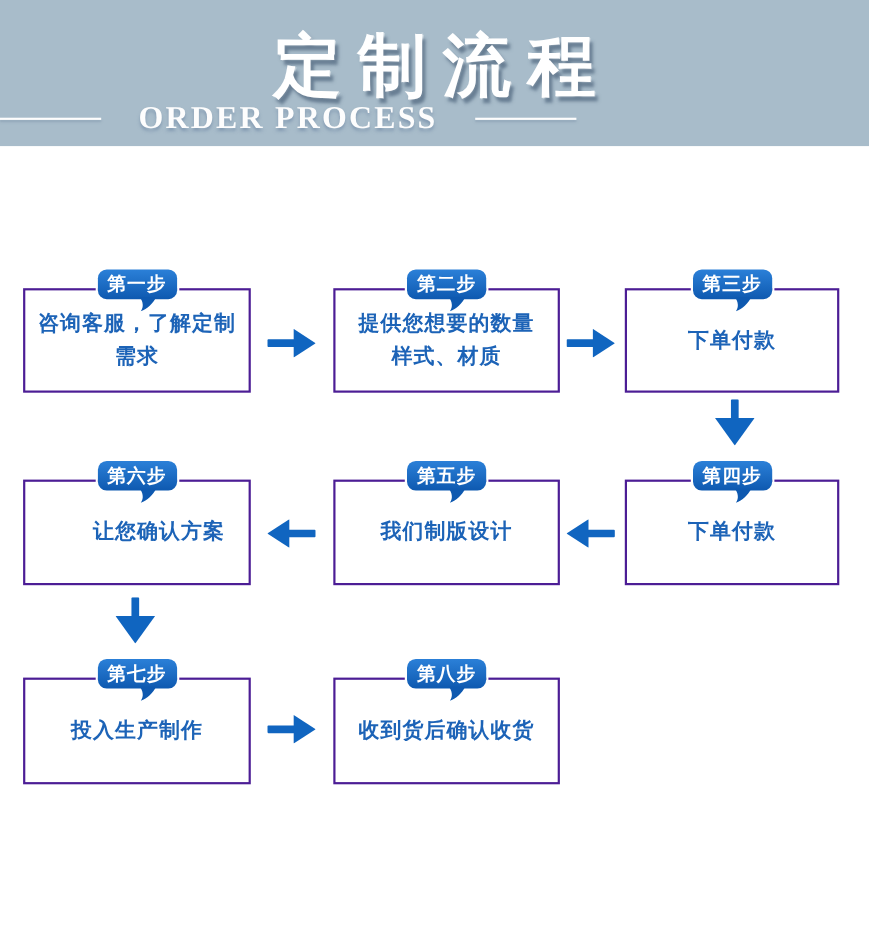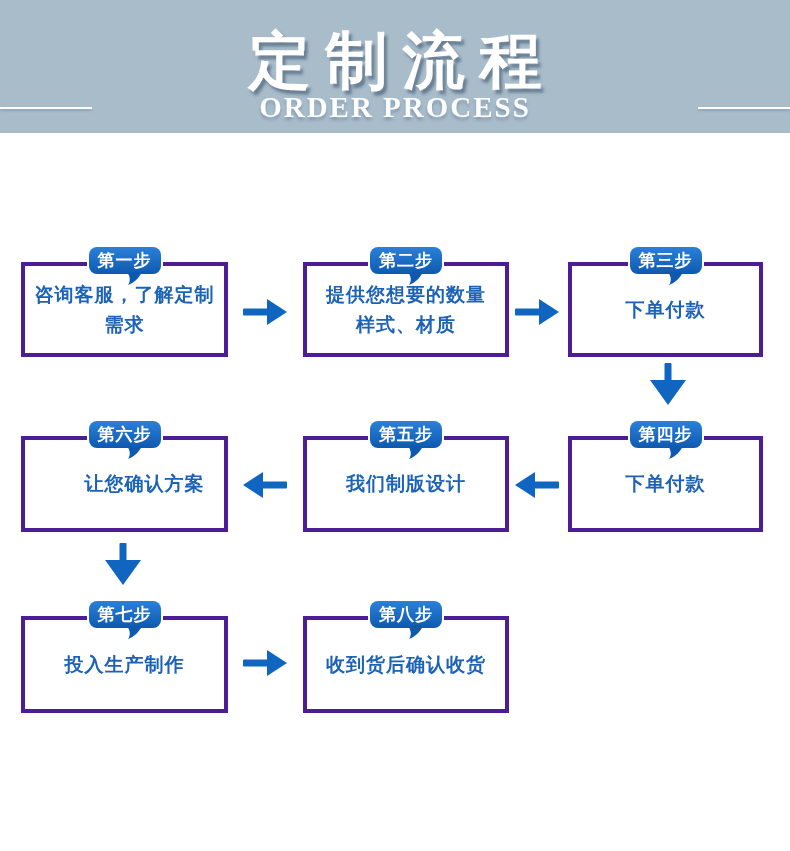--- a/index.html
+++ b/index.html
@@ -22,42 +22,42 @@
     text-align:center;
     font-size:62px;line-height:72px;
     font-weight:bold;
     letter-spacing:15px;
     text-indent:15px;
     color:#ffffff;
     text-shadow:3px 4px 3px rgba(92,114,136,0.85), 1px 1px 0 rgba(255,255,255,0.4);
   }
   .subtitle-row{
     position:absolute;left:0;top:91px;width:790px;
-    display:flex;align-items:center;justify-content:space-between;
+    display:flex;align-items:center;justify-content:flex-start;
   }
   .subtitle-row .line{
     width:92px;height:2px;background:#fdfdfd;
     box-shadow:0 2px 2px rgba(120,142,165,0.5);
   }
   .subtitle{
     font-family:"Liberation Serif","DejaVu Serif",serif;
     font-size:29px;font-weight:bold;
     letter-spacing:2px;
     color:#fdfdfd;
     margin:0 34px;
     text-shadow:0 3px 3px rgba(110,135,165,0.65);
   }
 
   
   .flow{position:absolute;left:0;top:133px;right:0;bottom:0;background:#ffffff;}
 
   .step-box{
     position:absolute;
     background:#ffffff;
-    border:4px solid #4c1d95;
+    border:2px solid #4c1d95;
     box-sizing:border-box;
     display:flex;align-items:center;justify-content:center;
   }
   .step-text{
     color:#1c63b7;
     font-size:19px;
     font-weight:bold;
     line-height:30px;
     text-align:center;
     white-space:pre-line;

